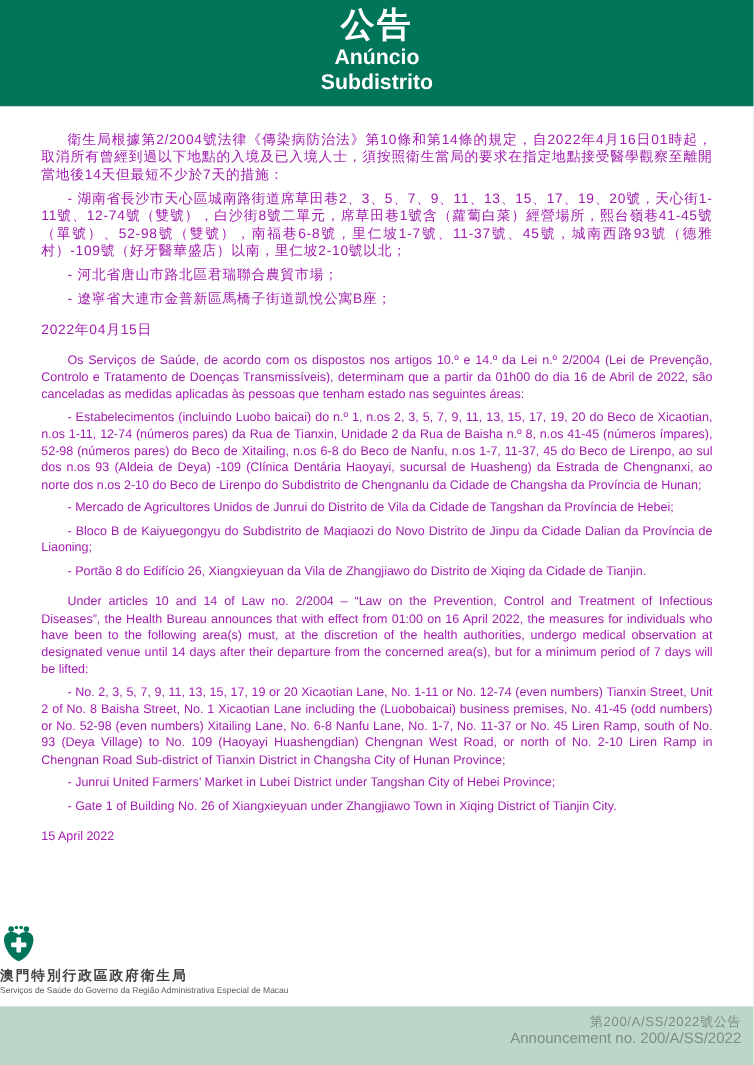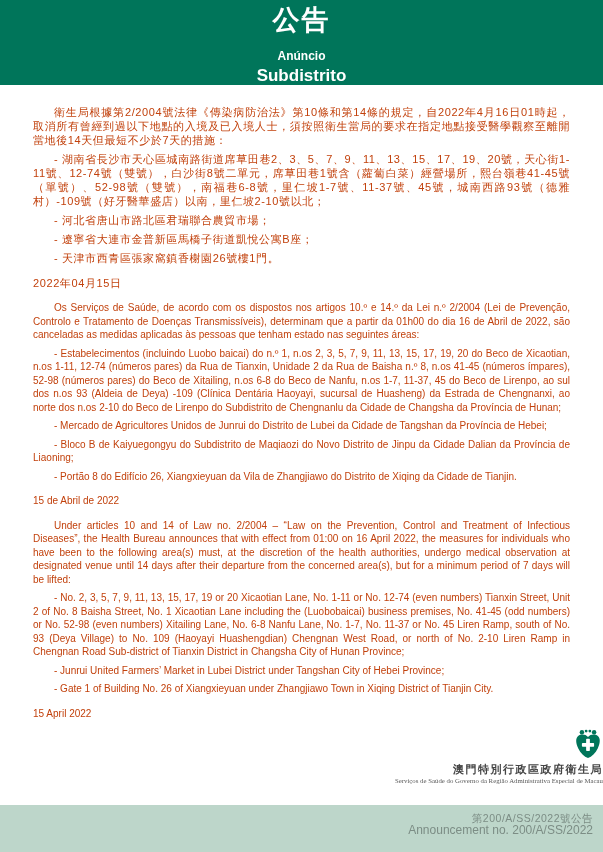--- a/index.html
+++ b/index.html
@@ -18,44 +18,43 @@
   
   .hdr {
     width: 100%;
     height: 85px;
     background: #00755A;
     color: #ffffff;
     text-align: center;
     padding-top: 5px;
   }
   .hdr-zh { font-size: 27px; font-weight: bold; line-height: 31px; letter-spacing: 2px; }
-  .hdr-pt { font-size: 12px; font-weight: bold; line-height: 20px; margin-top: 10px; }
+  .hdr-pt { font-size: 17px; font-weight: bold; line-height: 20px; }
   .hdr-en { font-size: 17px; font-weight: bold; line-height: 20px; }
 
   
   .content {
     padding: 0 33px;
-    color: #c2410c;
+    color: #a21caf;
     text-align: justify;
   }
   .content p { margin-top: 5px; text-indent: 21px; }
   .zh { font-size: 11px; line-height: 14px; letter-spacing: 0.6px; }
   .latin { font-size: 10px; line-height: 13.5px; }
   .intro-para { margin-top: 11px !important; }
   .first-para { margin-top: 20px !important; }
   .date-line { margin-top: 11px !important; text-indent: 0 !important; }
 
   
   .footer-logo-block {
     position: absolute;
     left: 0; right: 0;
     bottom: 47px;
-    text-align: right;
-    padding-bottom: 20px;
-    font-family: Liberation Serif, serif;
+    text-align: left;
+    padding-bottom: 8px;
   }
   .logo-wrap { display: inline-block; height: 30px; }
   .bureau-zh { font-size: 11px; font-weight: bold; color: #454545; letter-spacing: 1.5px; line-height: 13px; }
   .bureau-pt { font-size: 6.8px; color: #5a5a5a; line-height: 9px; }
 
   
   .footer-band {
     position: absolute;
     left: 0; right: 0; bottom: 0;
     height: 47px;
@@ -79,31 +78,29 @@
     <div class="hdr-en">Subdistrito</div>
   </div>
 
   <div class="content">
 
     <div>
       <p class="zh first-para">衛生局根據第2/2004號法律《傳染病防治法》第10條和第14條的規定，自2022年4月16日01時起，取消所有曾經到過以下地點的入境及已入境人士，須按照衛生當局的要求在指定地點接受醫學觀察至離開當地後14天但最短不少於7天的措施：</p>
       <p class="zh">- 湖南省長沙市天心區城南路街道席草田巷2、3、5、7、9、11、13、15、17、19、20號，天心街1-11號、12-74號（雙號），白沙街8號二單元，席草田巷1號含（蘿蔔白菜）經營場所，熙台嶺巷41-45號（單號）、52-98號（雙號），南福巷6-8號，里仁坡1-7號、11-37號、45號，城南西路93號（德雅村）-109號（好牙醫華盛店）以南，里仁坡2-10號以北；</p>
       <p class="zh">- 河北省唐山市路北區君瑞聯合農貿市場；</p>
       <p class="zh">- 遼寧省大連市金普新區馬橋子街道凱悅公寓B座；</p>
-      <p class="zh">- 天津市西青區張家窩鎮香榭園26號樓1門。</p>
       <p class="zh date-line">2022年04月15日</p>
     </div>
 
     <div>
       <p class="latin intro-para">Os Serviços de Saúde, de acordo com os dispostos nos artigos 10.º e 14.º da Lei n.º 2/2004 (Lei de Prevenção, Controlo e Tratamento de Doenças Transmissíveis), determinam que a partir da 01h00 do dia 16 de Abril de 2022, são canceladas as medidas aplicadas às pessoas que tenham estado nas seguintes áreas:</p>
       <p class="latin">- Estabelecimentos (incluindo Luobo baicai) do n.º 1, n.os 2, 3, 5, 7, 9, 11, 13, 15, 17, 19, 20 do Beco de Xicaotian, n.os 1-11, 12-74 (números pares) da Rua de Tianxin, Unidade 2 da Rua de Baisha n.º 8, n.os 41-45 (números ímpares), 52-98 (números pares) do Beco de Xitailing, n.os 6-8 do Beco de Nanfu, n.os 1-7, 11-37, 45 do Beco de Lirenpo, ao sul dos n.os 93 (Aldeia de Deya) -109 (Clínica Dentária Haoyayi, sucursal de Huasheng) da Estrada de Chengnanxi, ao norte dos n.os 2-10 do Beco de Lirenpo do Subdistrito de Chengnanlu da Cidade de Changsha da Província de Hunan;</p>
-      <p class="latin">- Mercado de Agricultores Unidos de Junrui do Distrito de Lubei da Cidade de Tangshan da Província de Hebei;</p>
+      <p class="latin">- Mercado de Agricultores Unidos de Junrui do Distrito de Vila da Cidade de Tangshan da Província de Hebei;</p>
       <p class="latin">- Bloco B de Kaiyuegongyu do Subdistrito de Maqiaozi do Novo Distrito de Jinpu da Cidade Dalian da Província de Liaoning;</p>
       <p class="latin">- Portão 8 do Edifício 26, Xiangxieyuan da Vila de Zhangjiawo do Distrito de Xiqing da Cidade de Tianjin.</p>
-      <p class="latin date-line">15 de Abril de 2022</p>
     </div>
 
     <div>
       <p class="latin intro-para">Under articles 10 and 14 of Law no. 2/2004 – “Law on the Prevention, Control and Treatment of Infectious Diseases”, the Health Bureau announces that with effect from 01:00 on 16 April 2022, the measures for individuals who have been to the following area(s) must, at the discretion of the health authorities, undergo medical observation at designated venue until 14 days after their departure from the concerned area(s), but for a minimum period of 7 days will be lifted:</p>
       <p class="latin">- No. 2, 3, 5, 7, 9, 11, 13, 15, 17, 19 or 20 Xicaotian Lane, No. 1-11 or No. 12-74 (even numbers) Tianxin Street, Unit 2 of No. 8 Baisha Street, No. 1 Xicaotian Lane including the (Luobobaicai) business premises, No. 41-45 (odd numbers) or No. 52-98 (even numbers) Xitailing Lane, No. 6-8 Nanfu Lane, No. 1-7, No. 11-37 or No. 45 Liren Ramp, south of No. 93 (Deya Village) to No. 109 (Haoyayi Huashengdian) Chengnan West Road, or north of No. 2-10 Liren Ramp in Chengnan Road Sub-district of Tianxin District in Changsha City of Hunan Province;</p>
       <p class="latin">- Junrui United Farmers’ Market in Lubei District under Tangshan City of Hebei Province;</p>
       <p class="latin">- Gate 1 of Building No. 26 of Xiangxieyuan under Zhangjiawo Town in Xiqing District of Tianjin City.</p>
       <p class="latin date-line">15 April 2022</p>
     </div>
 

